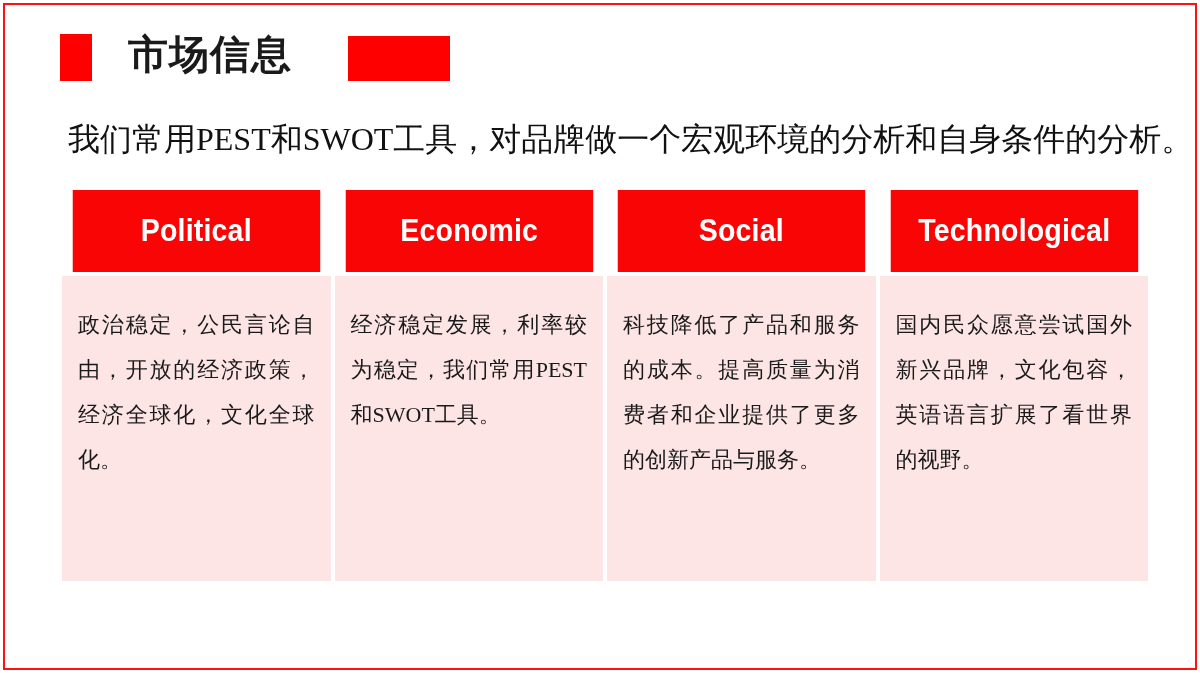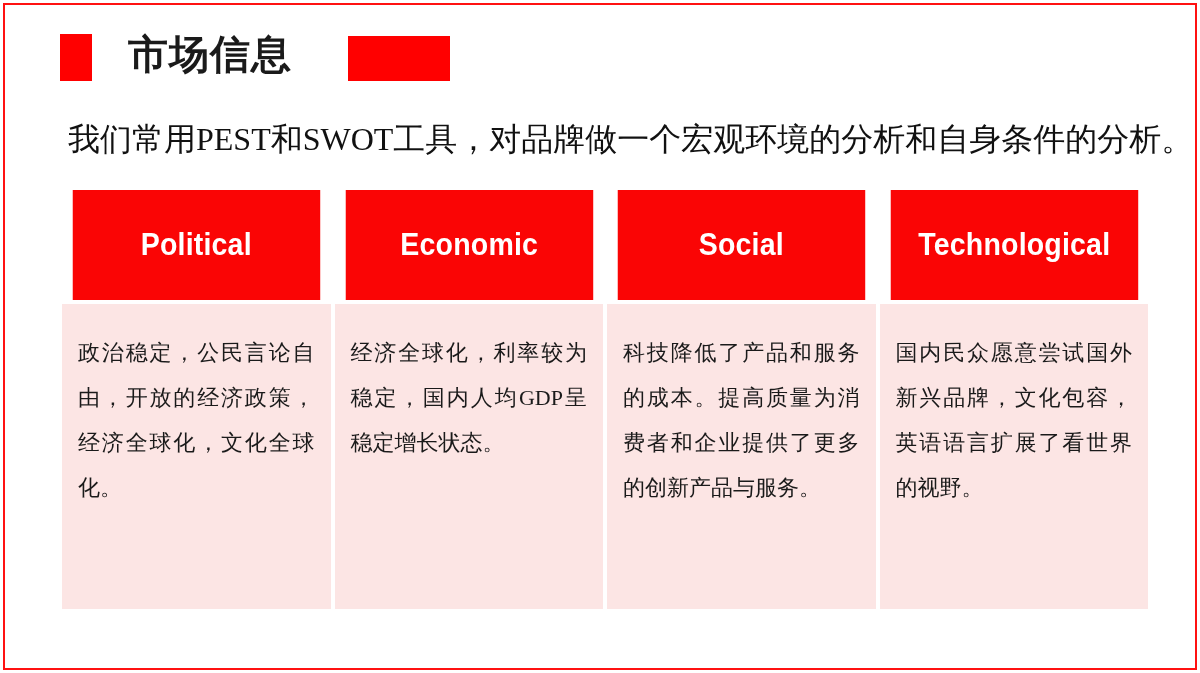--- a/index.html
+++ b/index.html
@@ -84,21 +84,21 @@
     position: absolute;
     left: 62px;
     top: 190px;
     width: 1086px;
     display: flex;
     flex-direction: column;
   }
 
   .table-header-row {
     display: flex;
-    height: 110px;
+    height: 82px;
     gap: 4px;
   }
 
   .table-head-cell {
     flex: 1 1 0;
     background: #fa0505;
     display: flex;
     align-items: center;
     justify-content: center;
     color: #ffffff;
@@ -148,20 +148,20 @@
 
     <div class="table-header-row">
       <div class="table-head-cell">Political</div>
       <div class="table-head-cell">Economic</div>
       <div class="table-head-cell">Social</div>
       <div class="table-head-cell">Technological</div>
     </div>
 
     <div class="table-body-row">
       <div class="table-body-cell">政治稳定，公民言论自由，开放的经济政策，经济全球化，文化全球化。</div>
-      <div class="table-body-cell">经济全球化，利率较为稳定，国内人均GDP呈稳定增长状态。</div>
+      <div class="table-body-cell">经济稳定发展，利率较为稳定，我们常用PEST和SWOT工具。</div>
       <div class="table-body-cell">科技降低了产品和服务的成本。提高质量为消费者和企业提供了更多的创新产品与服务。</div>
       <div class="table-body-cell">国内民众愿意尝试国外新兴品牌，文化包容，英语语言扩展了看世界的视野。</div>
     </div>
 
   </div>
 
 </div>
 
 </body></html>

